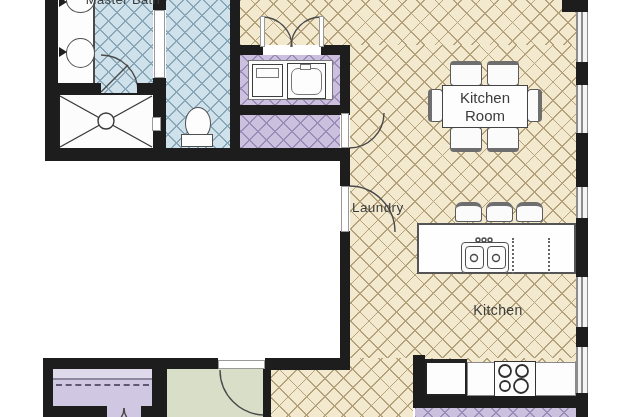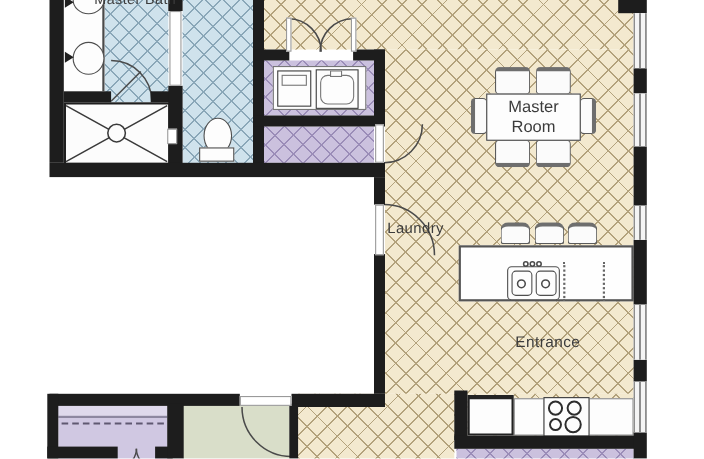--- a/index.html
+++ b/index.html
@@ -83,21 +83,21 @@
   <div class="abs fix" style="left:291px;top:68px;width:31px;height:27px;border:1px solid #777;border-radius:7px;"></div>
   <div class="abs fix" style="left:300px;top:64px;width:11px;height:6px;border:1px solid #777;"></div>
 
   <div class="abs chair back-top" style="left:450px;top:61px;width:32px;height:25px;z-index:10;"></div>
   <div class="abs chair back-top" style="left:487px;top:61px;width:32px;height:25px;z-index:10;"></div>
   <div class="abs chair back-bottom" style="left:450px;top:127px;width:32px;height:25px;z-index:10;"></div>
   <div class="abs chair back-bottom" style="left:487px;top:127px;width:32px;height:25px;z-index:10;"></div>
   <div class="abs chair back-left" style="left:428px;top:89px;width:15px;height:33px;z-index:10;"></div>
   <div class="abs chair back-right" style="left:527px;top:89px;width:15px;height:33px;z-index:10;"></div>
   <div class="abs fix table-label" style="left:442px;top:85px;width:86px;height:43px;border-color:#444;z-index:12;">
-    <span>Master Room</span>
+    <span>Kitchen Room</span>
   </div>
 
   <div class="abs island" style="left:417px;top:223px;width:159px;height:51px;z-index:9;"></div>
   <div class="abs stool" style="left:455px;top:202px;width:27px;height:20px;z-index:10;"></div>
   <div class="abs stool" style="left:486px;top:202px;width:27px;height:20px;z-index:10;"></div>
   <div class="abs stool" style="left:516px;top:202px;width:27px;height:20px;z-index:10;"></div>
   <div class="abs fix" style="left:461px;top:242px;width:48px;height:31px;border-radius:4px;z-index:10;"></div>
   <div class="abs fix" style="left:465px;top:246px;width:19px;height:23px;border-radius:4px;z-index:10;"></div>
   <div class="abs fix" style="left:487px;top:246px;width:19px;height:23px;border-radius:4px;z-index:10;"></div>
   <div class="abs dw" style="left:512px;top:238px;width:38px;height:36px;z-index:10;"></div>
@@ -183,15 +183,15 @@
         <circle cx="505" cy="371" r="6"></circle>
         <circle cx="522" cy="371" r="6"></circle>
         <circle cx="505" cy="386" r="5"></circle>
         <circle cx="521" cy="386" r="7"></circle>
       </g>
     </g>
   </svg>
 
   <div class="label lab-c" style="left:78px;top:-8px;width:90px;font-size:13px;line-height:15px;">Master Bath</div>
   <div class="label" style="left:352px;top:200px;width:84px;font-size:13.5px;">Laundry</div>
-  <div class="label lab-c" style="left:458px;top:302px;width:80px;font-size:14px;">Entrance</div>
+  <div class="label lab-c" style="left:458px;top:302px;width:80px;font-size:14px;">Kitchen</div>
 
 </div>
 
 </body></html>

